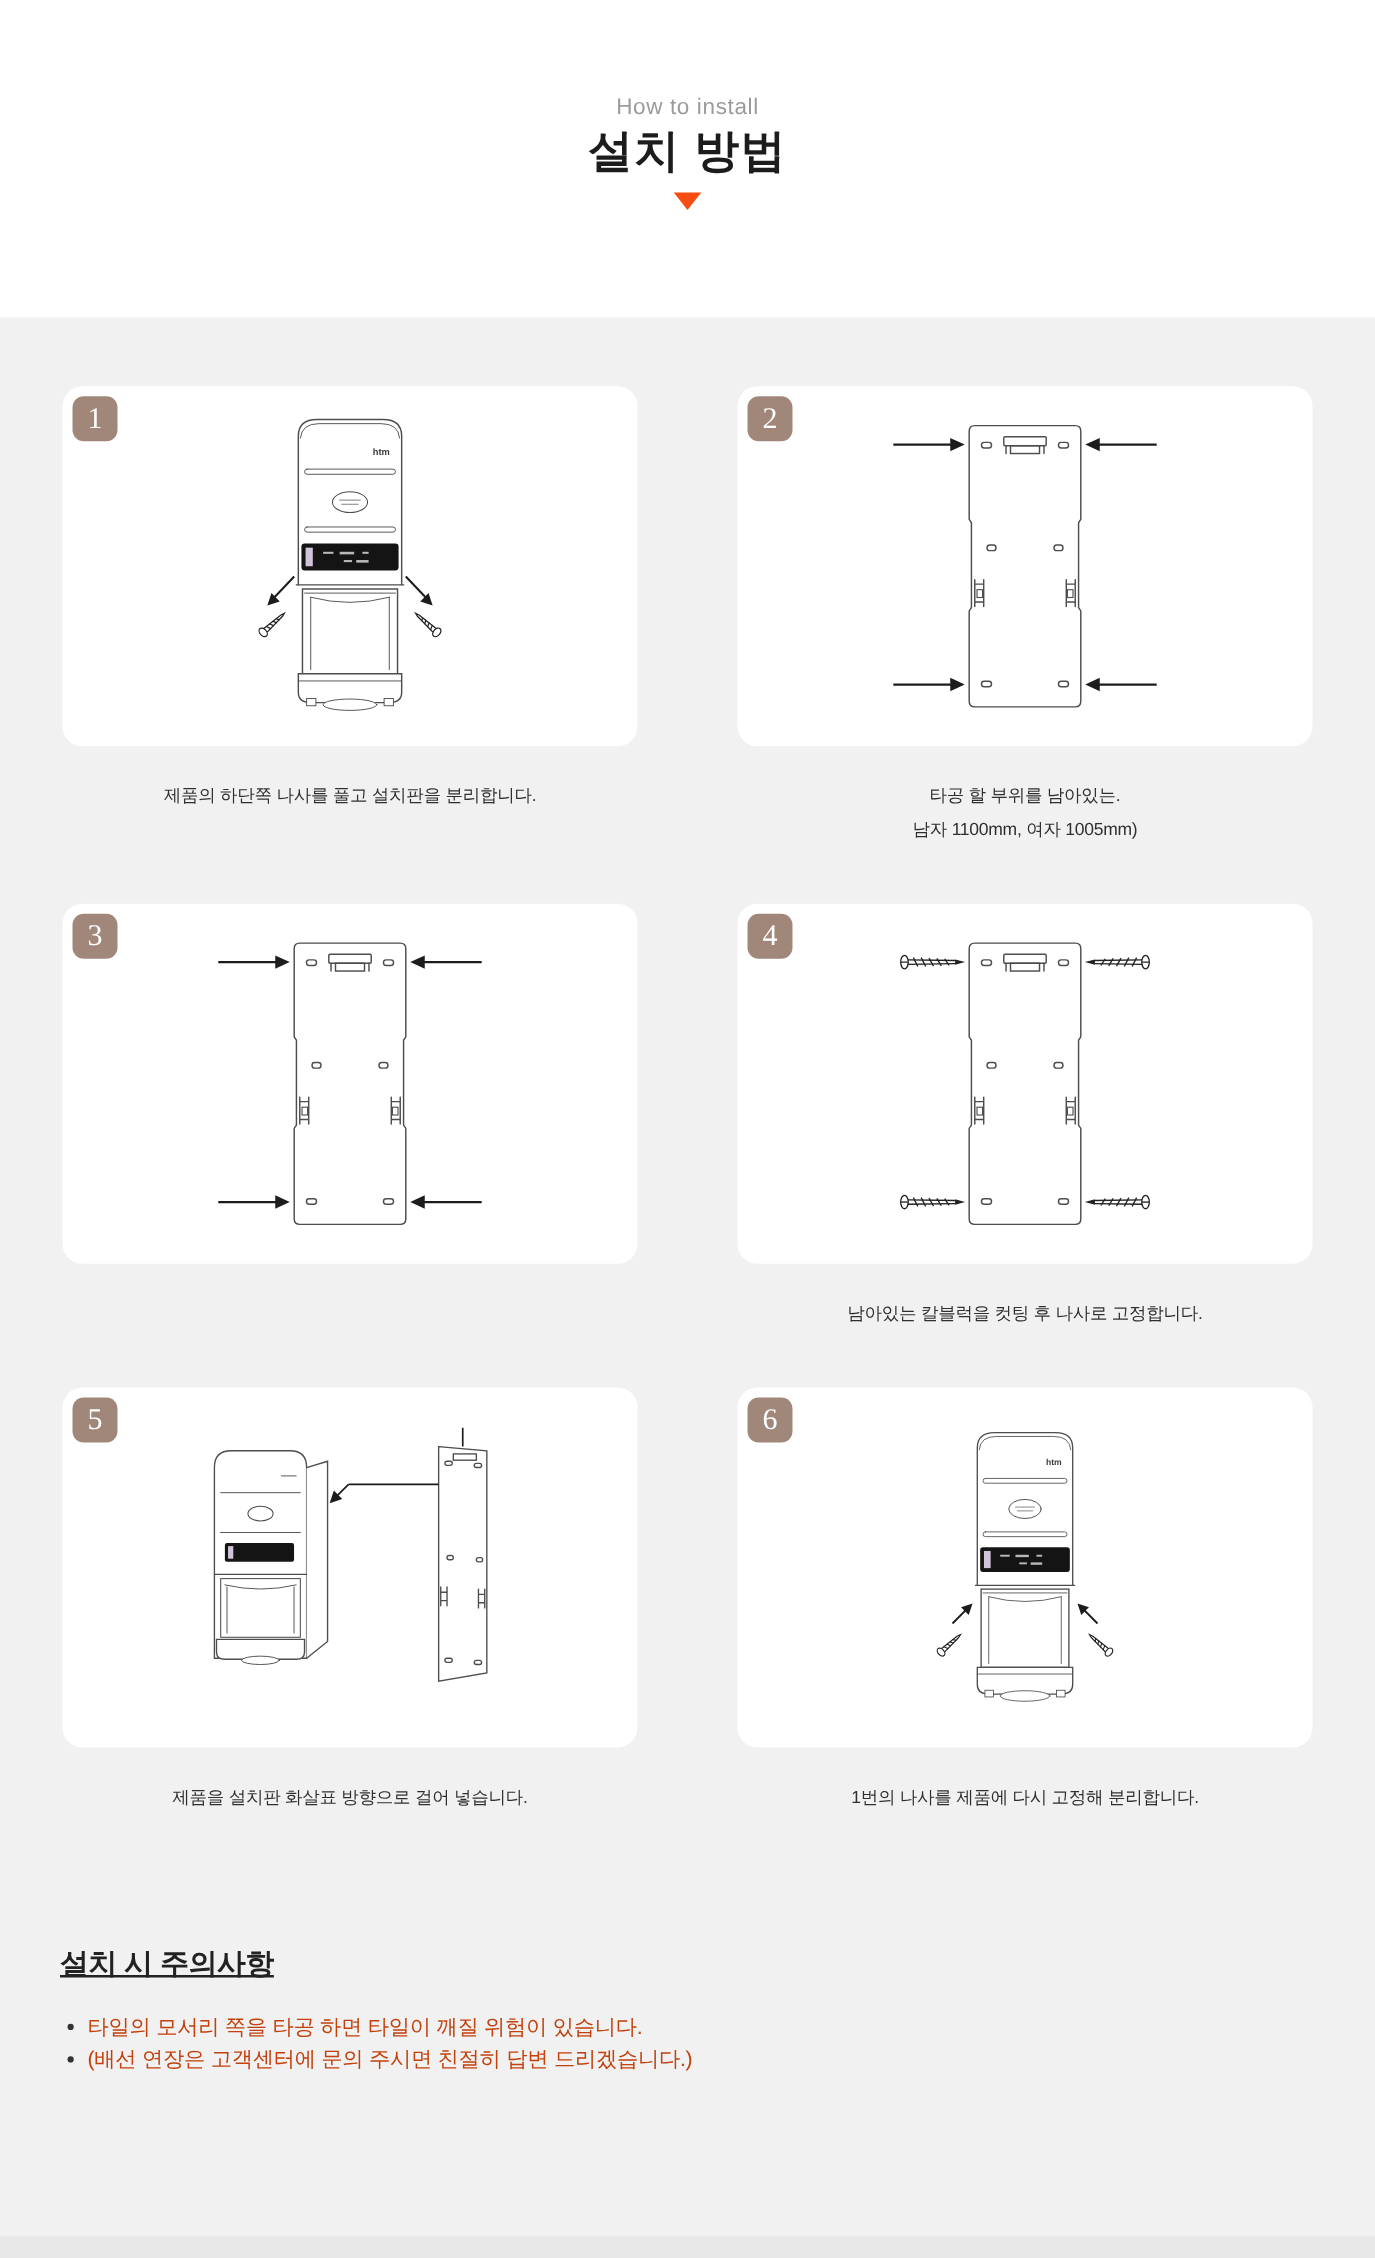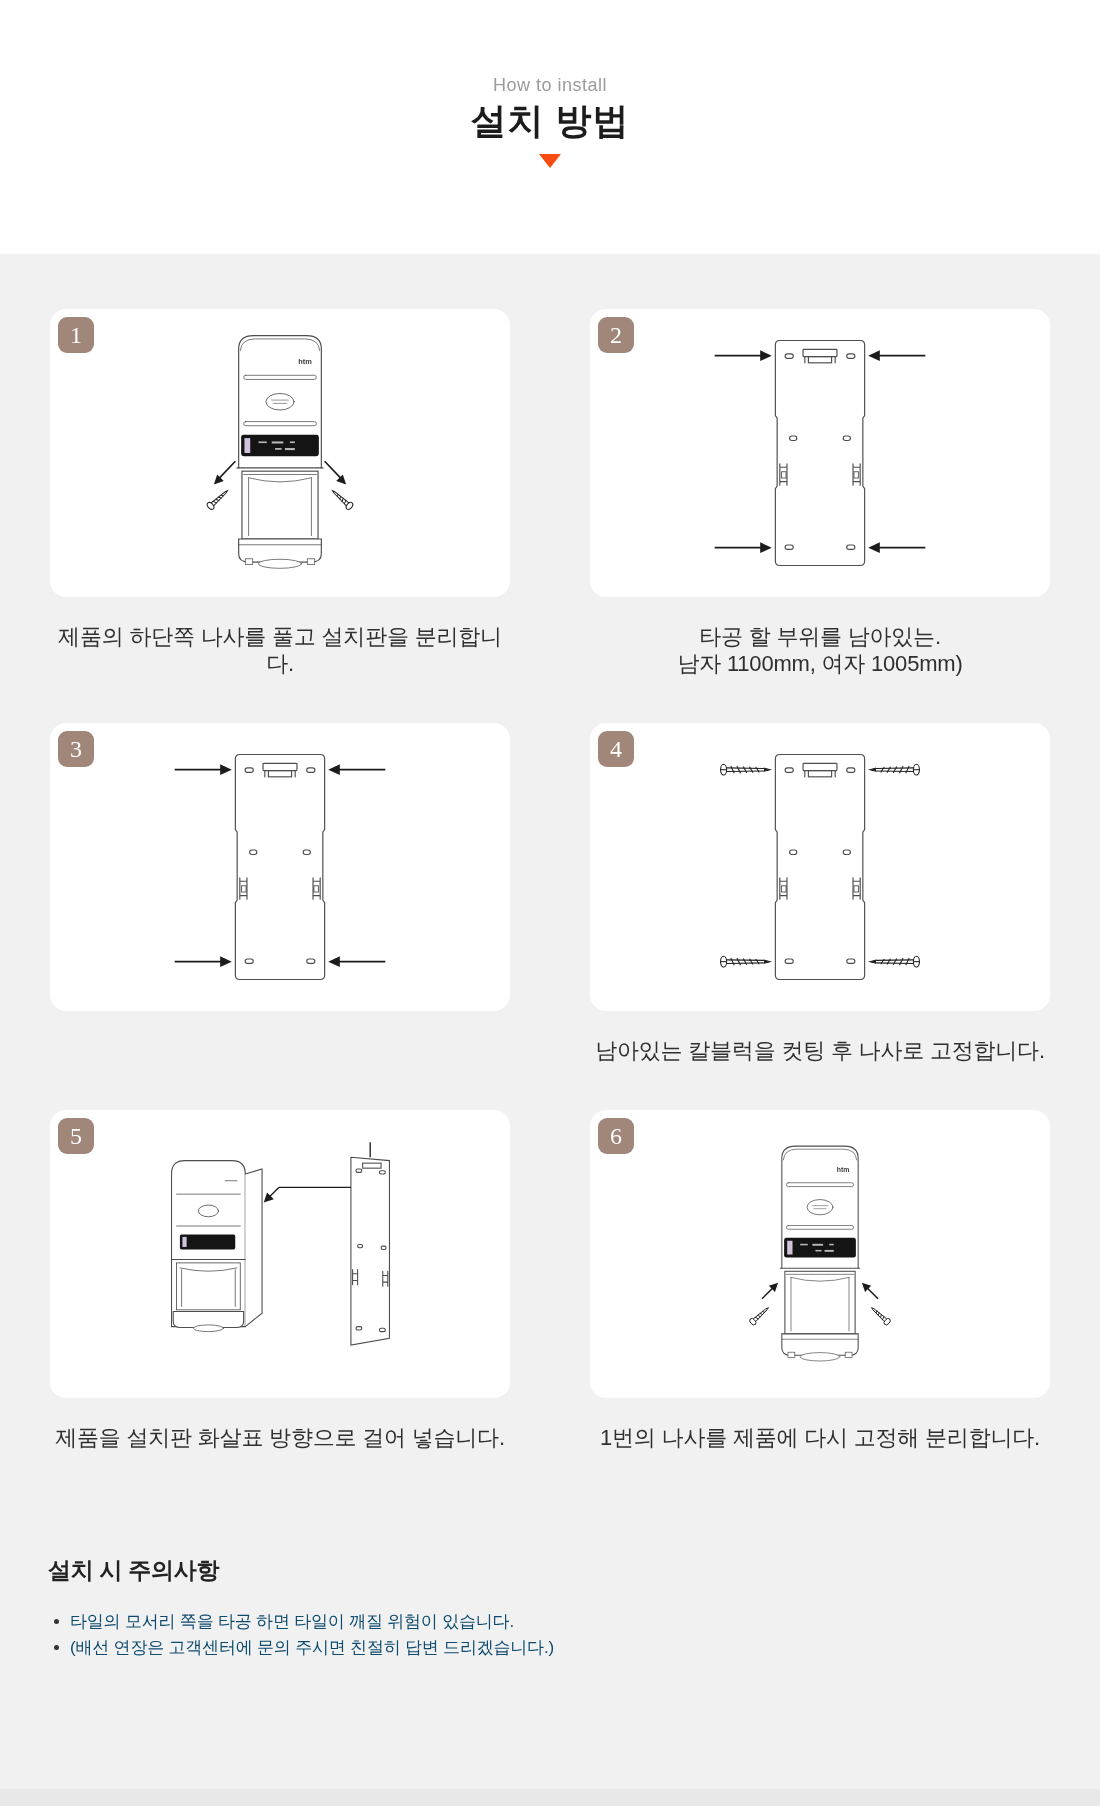--- a/index.html
+++ b/index.html
@@ -18,26 +18,26 @@
   
   .gray-section { position:absolute; top:243px; left:0; right:0; bottom:0; background:#f1f1f1; }
   .grid { display:grid; grid-template-columns:460px 460px; column-gap:80px; row-gap:46px;
           justify-content:center; padding-top:55px; }
   .step { width:460px; }
   .card { position:relative; width:460px; height:288px; background:#ffffff; border-radius:16px;
           display:flex; align-items:center; justify-content:center; }
   .badge { position:absolute; top:8px; left:8px; width:36px; height:36px; border-radius:9px;
            background:#a0877a; color:#ffffff; display:flex; align-items:center; justify-content:center;
            font-family:"Liberation Serif", "DejaVu Serif", serif; font-size:24px; line-height:1; }
-  .caption { margin-top:26px; text-align:center; font-size:22px; color:#2f2f2f; line-height:27px; letter-spacing:-0.2px; }
+  .caption { margin-top:26px; text-align:center; font-size:14px; color:#2f2f2f; line-height:27px; letter-spacing:-0.2px; }
   
   .notice { padding:0 48px; margin-top:104px; }
-  .notice-heading { font-size:23px; font-weight:600; color:#222222; line-height:30px; letter-spacing:-0.3px; }
+  .notice-heading { font-size:23px; font-weight:600; color:#222222; line-height:30px; letter-spacing:-0.3px;text-decoration:underline; }
   .notice-list { margin-top:24px; }
-  .notice-item { position:relative; padding-left:22px; font-size:17px; color:#0c4a6e; line-height:26px; letter-spacing:-0.2px; }
+  .notice-item { position:relative; padding-left:22px; font-size:17px; color:#c2410c; line-height:26px; letter-spacing:-0.2px; }
   .bullet-dot { position:absolute; left:6px; top:10px; width:5px; height:5px; border-radius:50%; background:#333333; }
   .bottom-strip { position:absolute; left:0; right:0; bottom:0; height:28px; background:#e8e8e8; }
   svg { display:block; }
 </style>
 </head>
 <body>
 
 <div class="page">
 
   <div class="header">

